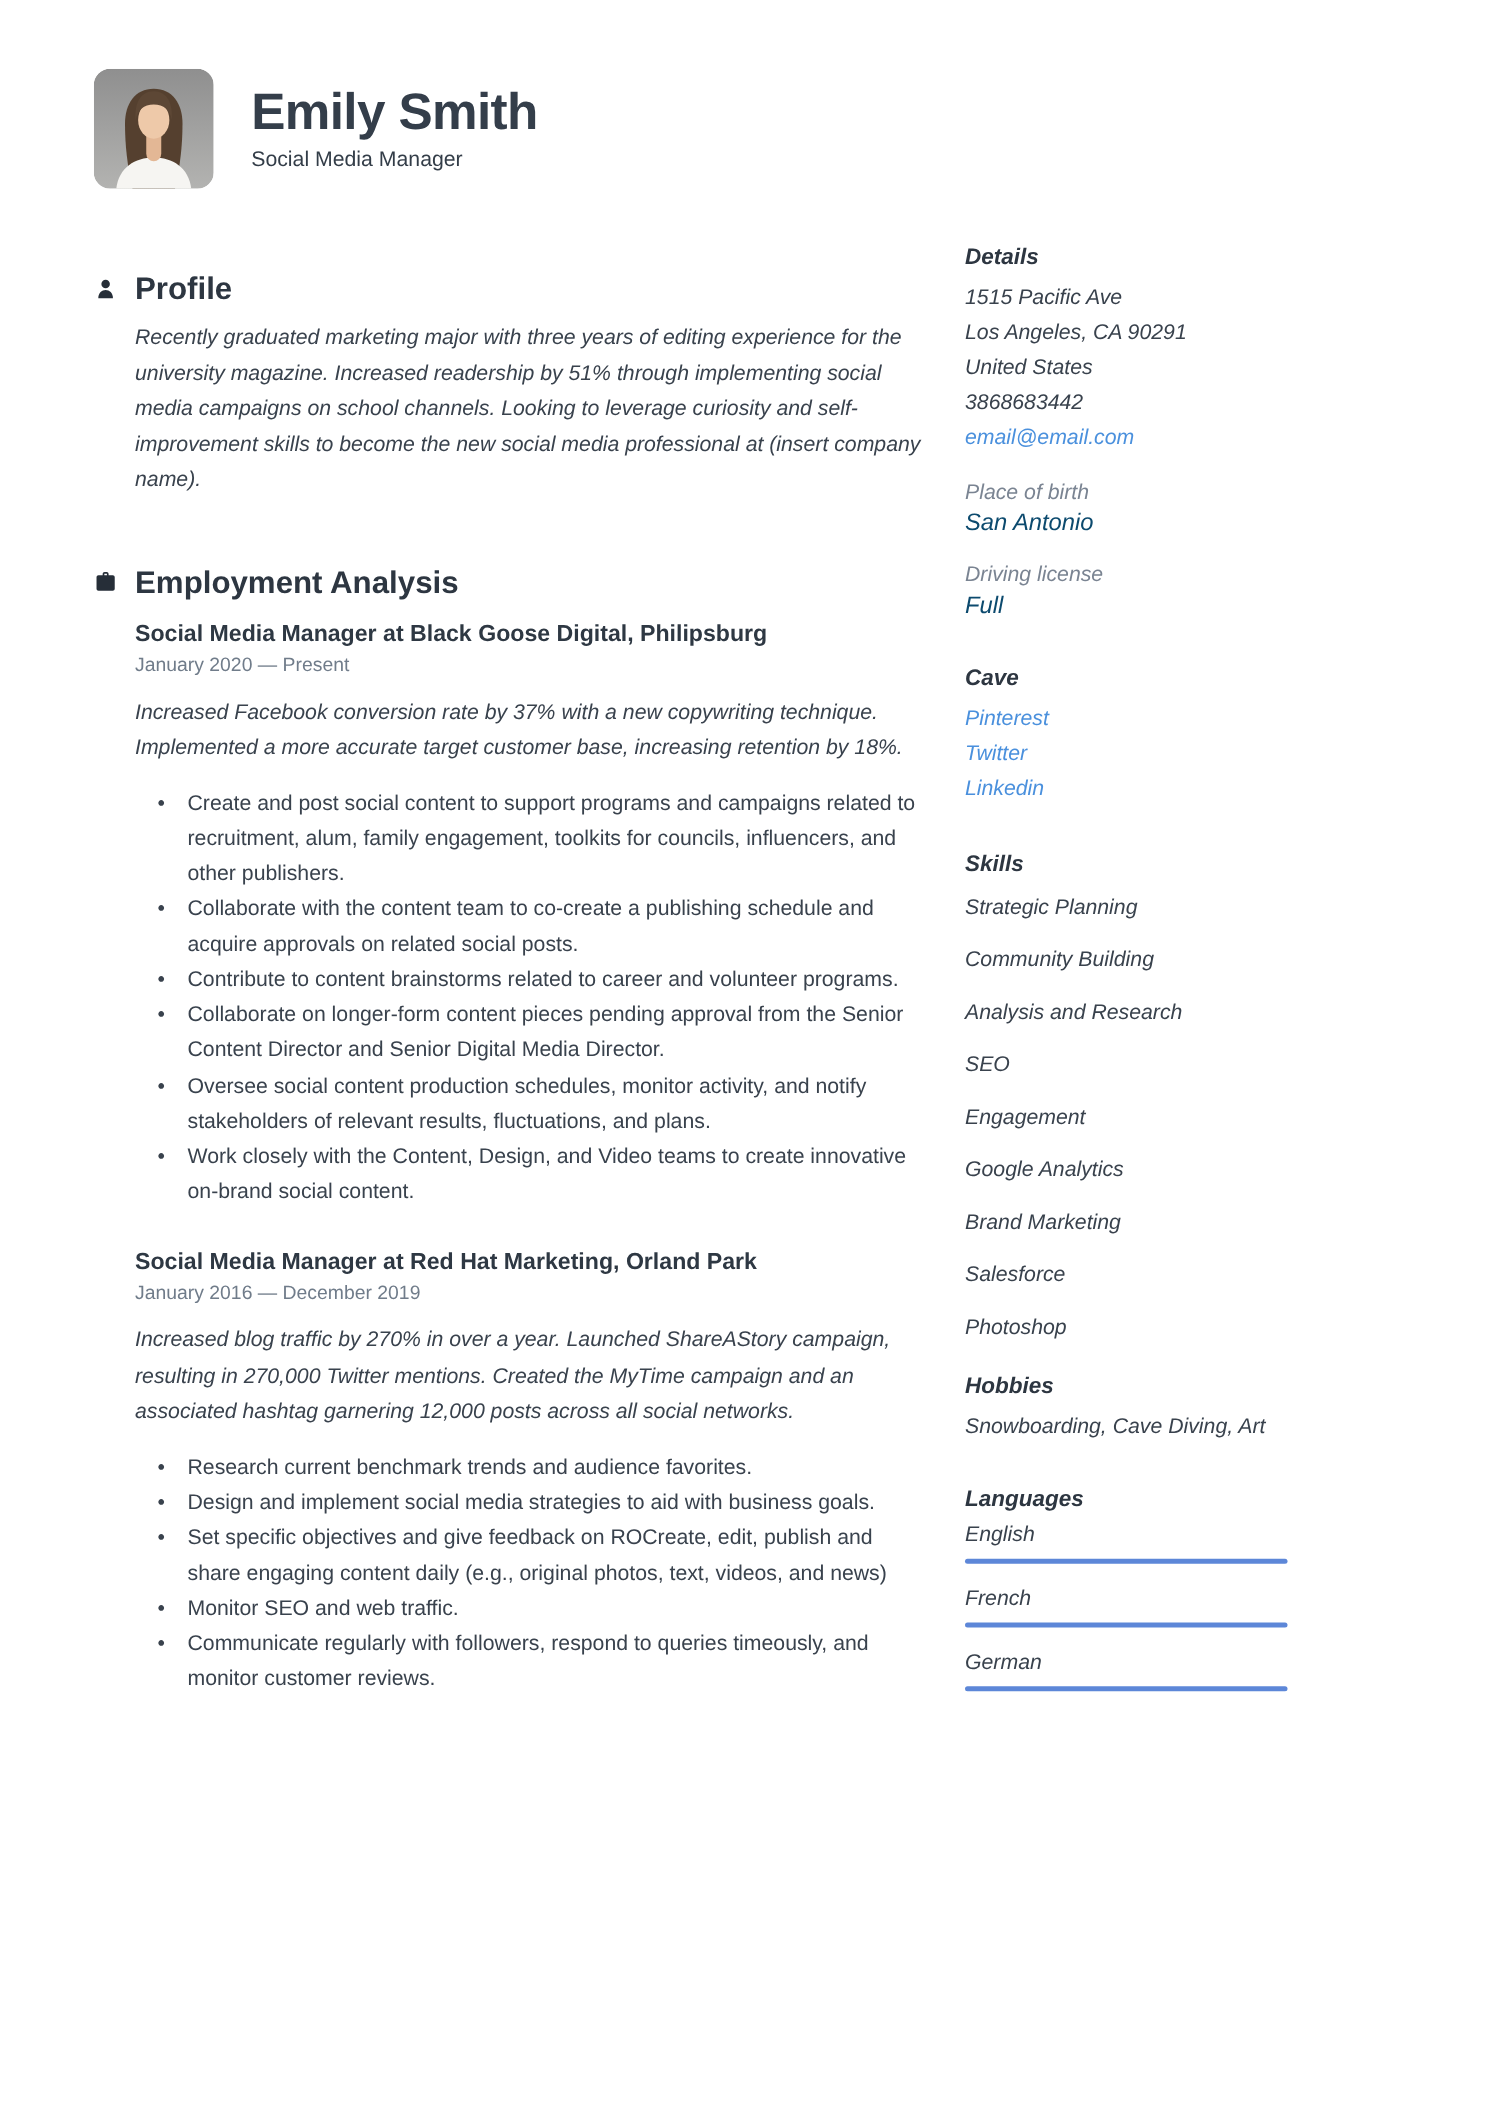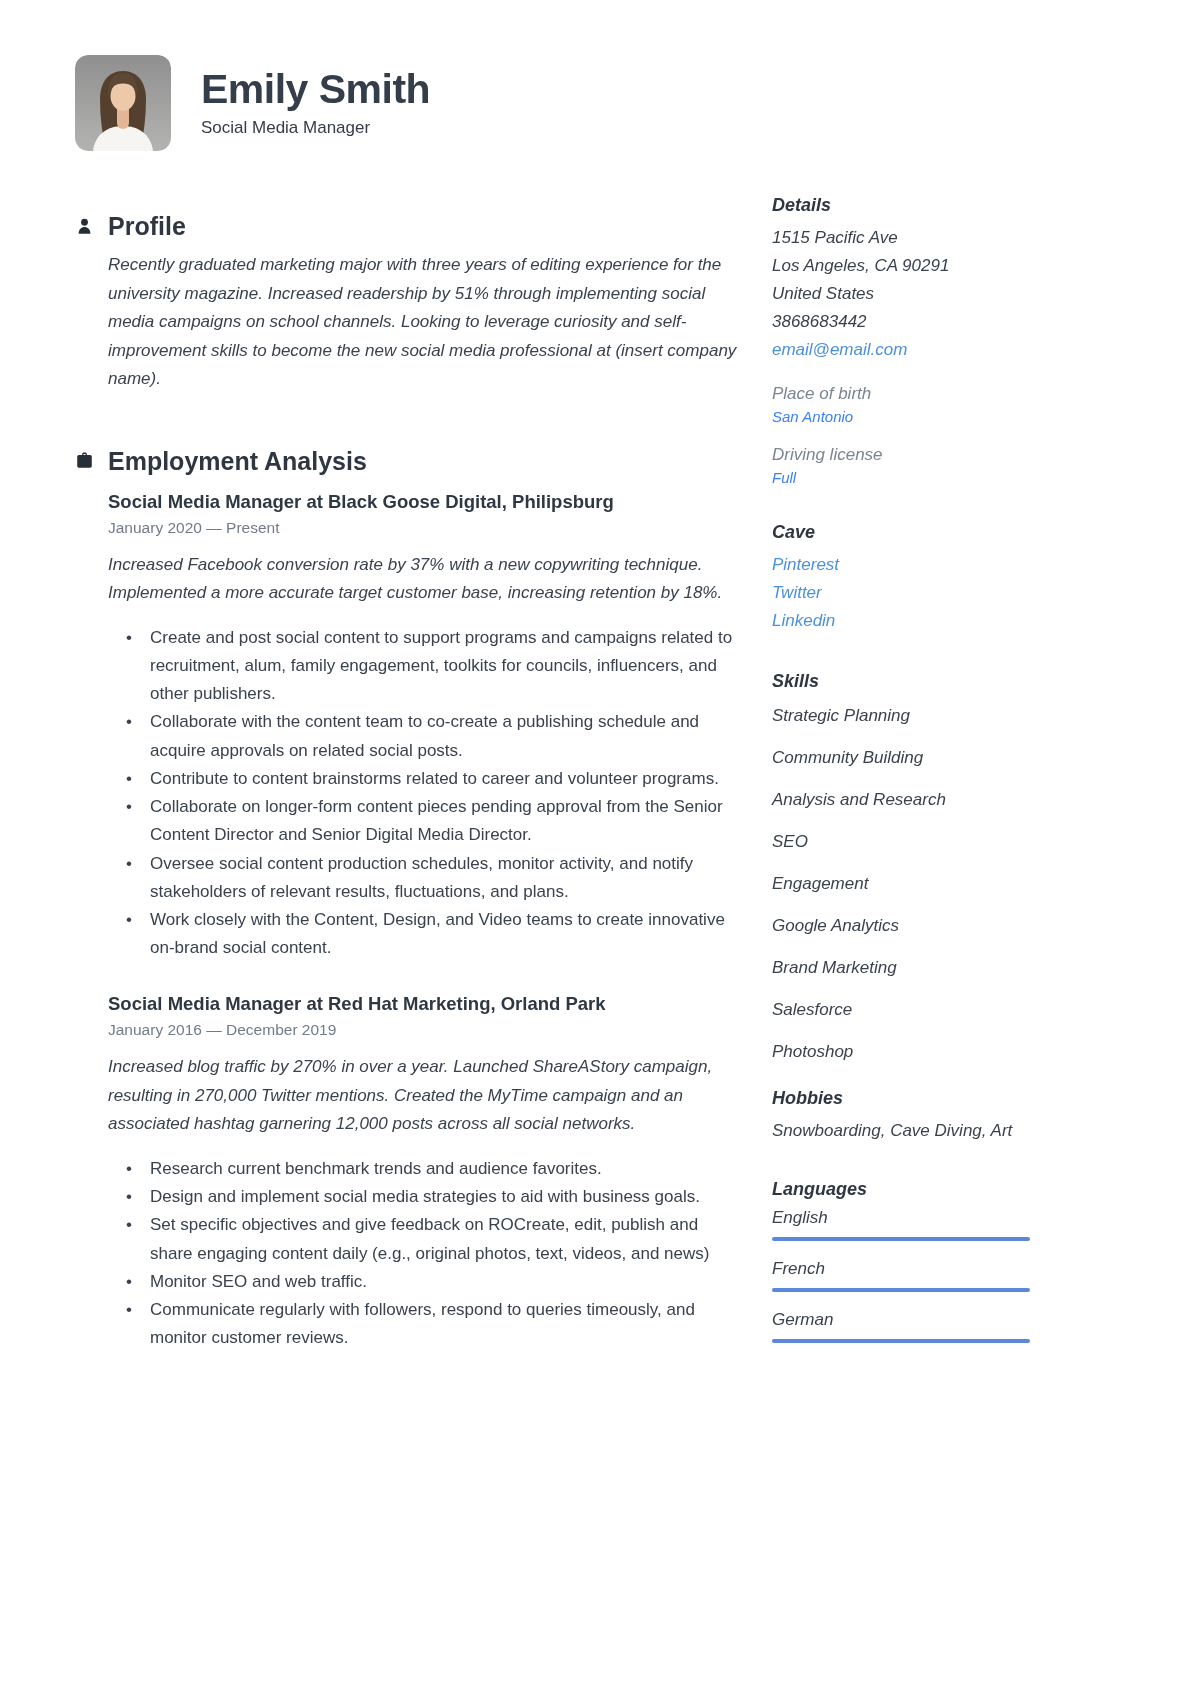--- a/index.html
+++ b/index.html
@@ -134,22 +134,22 @@
     font-size:17px;
     line-height:1.65;
     color:#39424d;
   }
   .side-label{
     font-size:17px;
     color:#7a8492;
     margin-top:20px;
   }
   .side-value{
-    font-size:15px;
-    color:#3b82f6;
+    font-size:19px;
+    color:#0c4a6e;
     margin-top:4px;
   }
   a.side-link{
     display:block;
     font-size:17px;
     line-height:1.65;
     color:var(--link-blue);
     text-decoration:none;
     cursor:pointer;
   }

